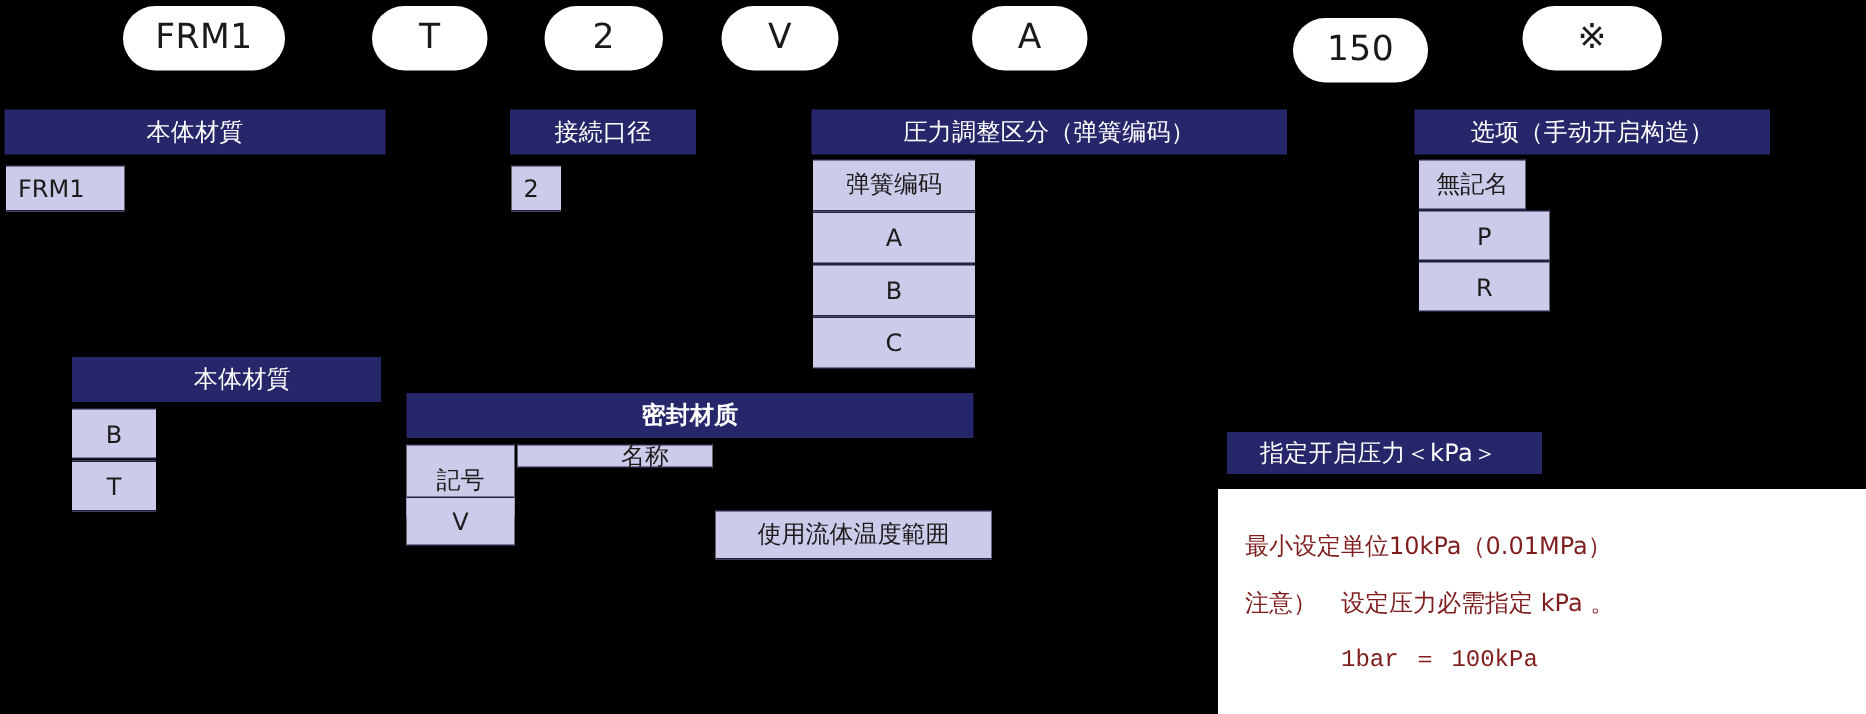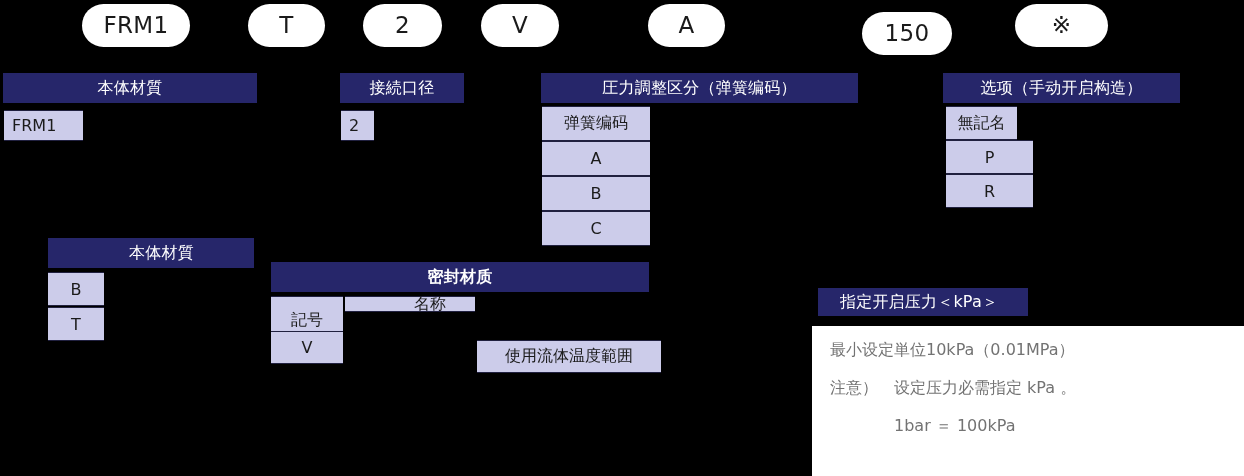--- a/index.html
+++ b/index.html
@@ -68,32 +68,32 @@
     border-bottom: 1px solid #20203f;
   }
   .cell.lead {
     justify-content: flex-start;
     padding-left: 8px;
   }
   
   .notepanel {
     position: absolute;
     background: #ffffff;
-    color: #737373;
+    color: #7f1d1d;
     box-sizing: border-box;
-    padding: 14px 0 0 18px;
+    padding: 28px 0 0 18px;
   }
   .noteline {
     font-size: 16px;
     line-height: 20px;
     white-space: pre;
     margin-bottom: 18px;
   }
   .noteline.tight { margin-bottom: 0; }
-  .noteline:last-child { margin-bottom: 0; }
+  .noteline:last-child { margin-bottom: 0; font-family: Liberation Mono, monospace; }
 </style>
 </head>
 <body>
 
 <div class="stage">
 
   <div>
     <div class="pill" style="left:82px;top:4px;width:108px;height:43px;">FRM1</div>
     <div class="pill" style="left:248px;top:4px;width:77px;height:43px;">T</div>
     <div class="pill" style="left:363px;top:4px;width:79px;height:43px;">2</div>

